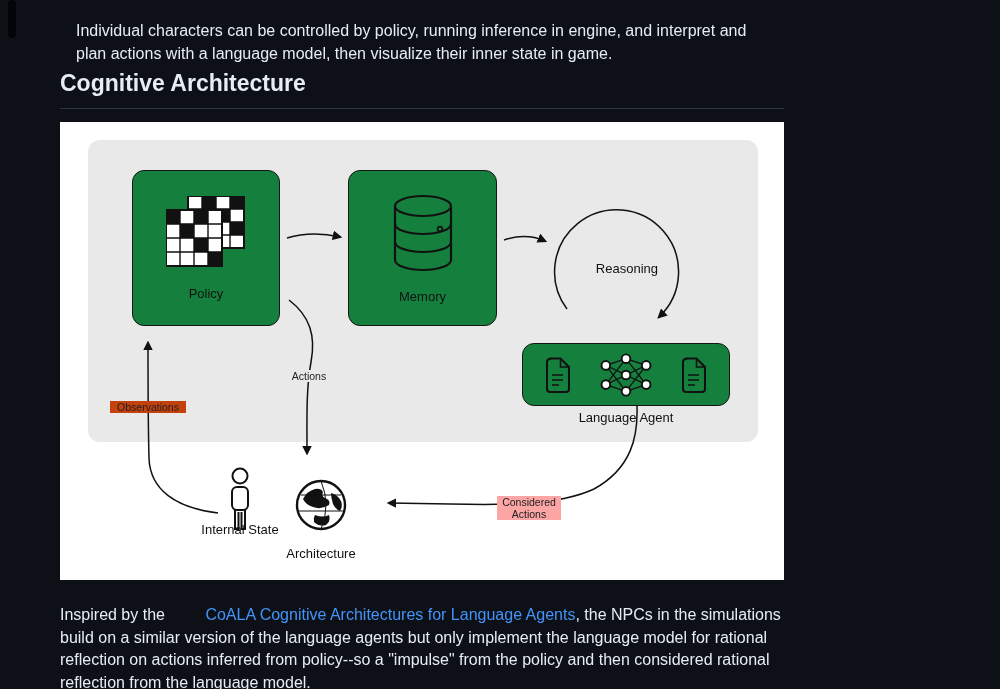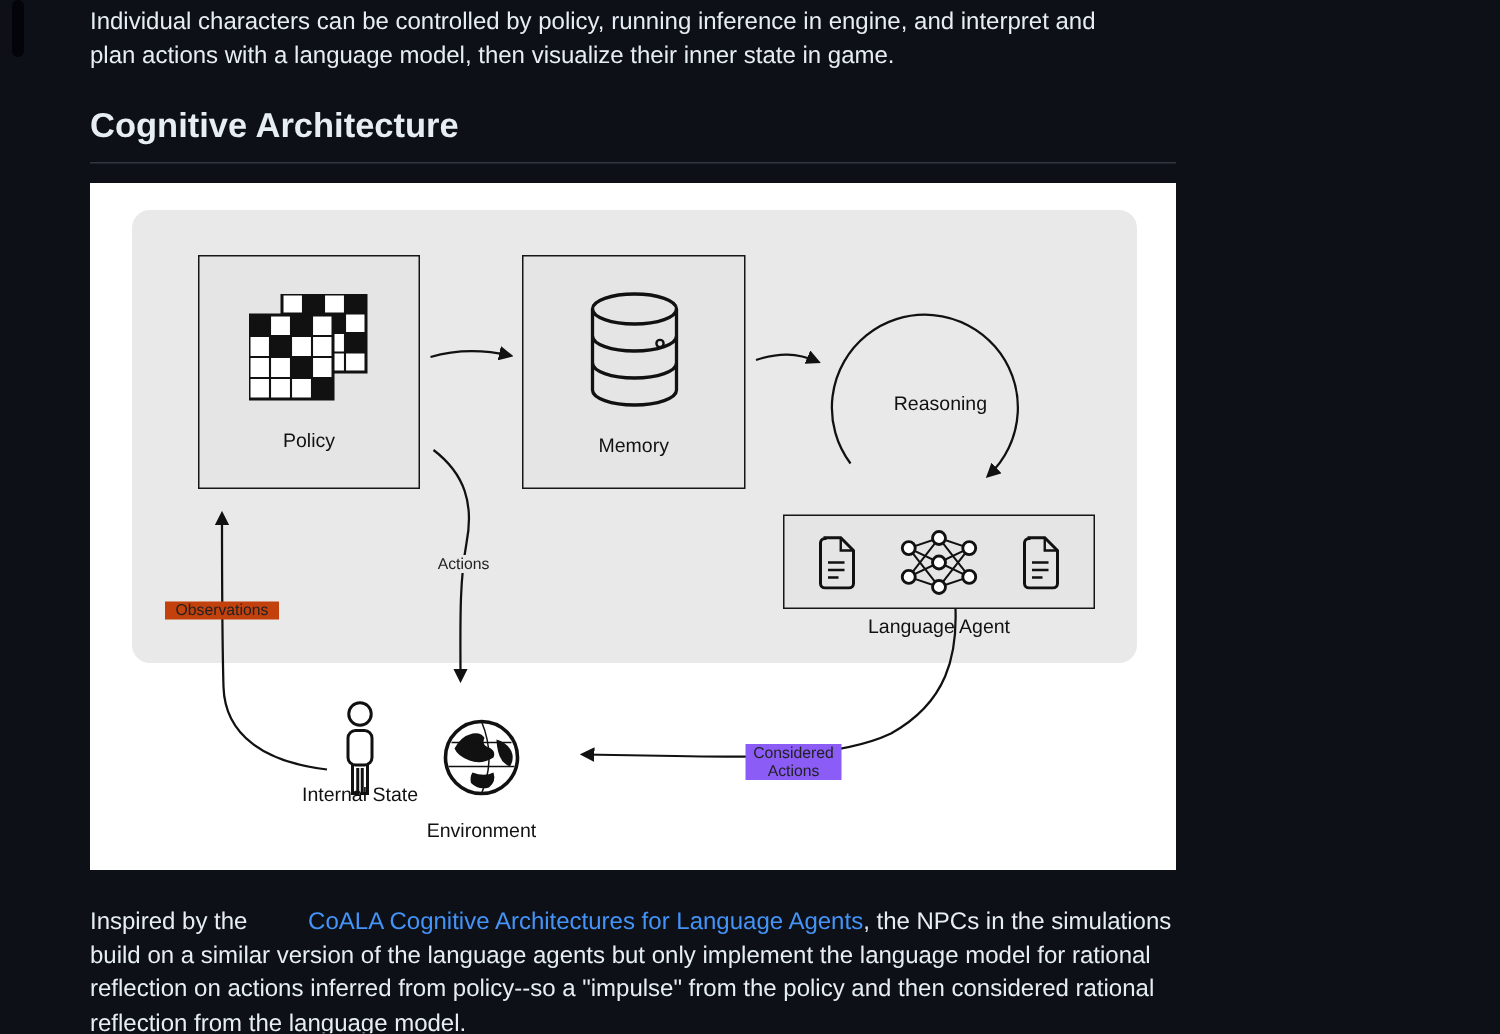--- a/index.html
+++ b/index.html
@@ -1,41 +1,41 @@
 <!DOCTYPE html>
 <html><head>
 <meta charset="utf-8">
 <style>
   html,body{margin:0;padding:0;background:#0d1117;}
   .page{position:relative;width:1000px;height:689px;background:#0d1117;overflow:hidden;
         font-family:"Liberation Sans",sans-serif;color:#e6edf3;}
   .scroll-thumb{position:absolute;left:8px;top:0;width:8px;height:38px;background:#02040a;border-radius:4px;}
-  .intro{position:absolute;left:60px;top:4px;width:696px;margin:0;font-size:16px;line-height:22.5px;color:#e6edf3;}
+  .intro{position:absolute;left:60px;top:4px;width:696px;margin:16px;font-size:16px;line-height:22.5px;color:#e6edf3;}
   .heading{position:absolute;left:60px;top:70px;width:724px;margin:0;font-size:23px;font-weight:700;
            color:#e6edf3;padding-bottom:11px;border-bottom:1px solid #30363d;}
   .outro{position:absolute;left:60px;top:604px;width:724px;margin:0;font-size:16px;line-height:22.5px;color:#e6edf3;}
   .link{color:#4493f8;cursor:pointer;margin-left:36px;}
 
   
   .diagram{position:absolute;left:60px;top:122px;width:724px;height:458px;background:#ffffff;color:#111;}
   .gray-area{position:absolute;left:28px;top:18px;width:670px;height:302px;background:#e9e9e9;border-radius:12px;}
   .overlay{position:absolute;left:0;top:0;width:724px;height:458px;pointer-events:none;}
-  .node{position:absolute;background:#e5e5e5;border:1.4px solid #161616;border-radius:0;
+  .node{position:absolute;background:#15803d;border:1.4px solid #161616;border-radius:12px;
         display:flex;align-items:center;justify-content:center;box-sizing:border-box;}
   .node.col{flex-direction:column;gap:16px;}
   .node-label{font-size:13px;color:#111;}
   .policy{left:72px;top:48px;width:148px;height:156px;}
   .memory{left:288px;top:48px;width:149px;height:156px;align-items:center;}
   .la{left:462px;top:221px;width:208px;height:63px;gap:26px;}
   .la-label{position:absolute;left:462px;top:288px;width:208px;text-align:center;font-size:13px;color:#111;}
   .reasoning-label{position:absolute;left:514px;top:139px;width:84px;text-align:right;font-size:13px;color:#111;}
   .edge-label{position:absolute;font-size:10.5px;color:#222;text-align:center;line-height:12px;}
   .lbl-observations{left:50px;top:279px;width:76px;background:#c2410c;}
   .lbl-actions{left:228px;top:248px;width:42px;background:#e9e9e9;}
-  .lbl-considered{left:437px;top:374px;width:64px;background:#8b5cf6;white-space:pre-line;}
+  .lbl-considered{left:437px;top:374px;width:64px;background:#fca5a5;white-space:pre-line;}
   .figure-label{position:absolute;font-size:13px;color:#111;text-align:center;}
   .lbl-internal{left:140px;top:400px;width:80px;}
   .lbl-environment{left:216px;top:424px;width:90px;}
   .fig-icon{position:absolute;}
 </style>
 </head>
 <body>
 
 <div class="page">
 
@@ -137,18 +137,18 @@
     </svg>
     <div class="figure-label lbl-internal">Internal State</div>
 
     <svg class="fig-icon" style="left:233px;top:355px;" width="56" height="56" viewBox="0 0 56 56">
       <circle cx="28" cy="28" r="24" fill="none" stroke="#111" stroke-width="2.4"></circle>
       <path d="M10 22 q4 -8 12 -10 q6 -1 8 3 q-2 4 2 6 q6 2 4 7 q-8 5 -16 2 q-8 -3 -10 -8 z" fill="#111"></path>
       <path d="M38 16 q7 2 10 8 q2 5 -1 10 q-5 -2 -7 -7 q-2 -6 -2 -11 z" fill="#111"></path>
       <path d="M22 38 q8 3 14 0 q2 6 -3 10 q-7 2 -12 -3 q-1 -4 1 -7 z" fill="#111"></path>
       <path d="M28 4 q10 24 0 48 M8 18 h40 M6 34 h44" fill="none" stroke="#111" stroke-width="1"></path>
     </svg>
-    <div class="figure-label lbl-environment">Environment</div>
+    <div class="figure-label lbl-environment">Architecture</div>
   </div>
 
   <p class="outro"><span>Inspired by the </span><a class="link">CoALA Cognitive Architectures for Language Agents</a><span>, the NPCs in the simulations build on a similar version of the language agents but only implement the language model for rational reflection on actions inferred from policy--so a "impulse" from the policy and then considered rational reflection from the language model.</span></p>
 
 </div>
 
 </body></html>

